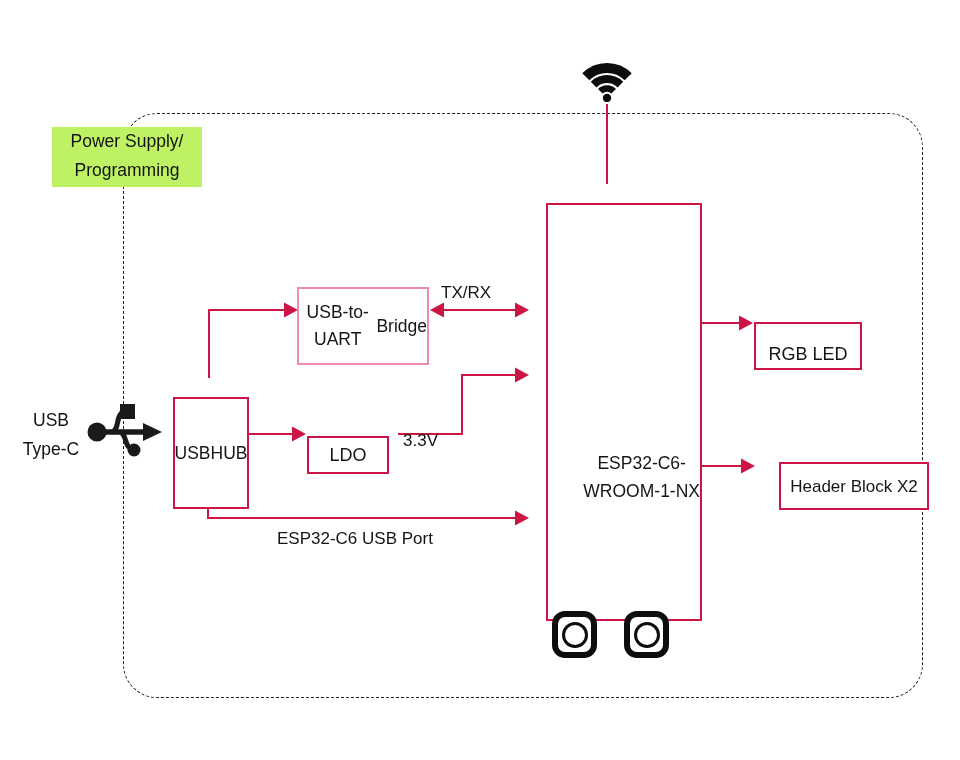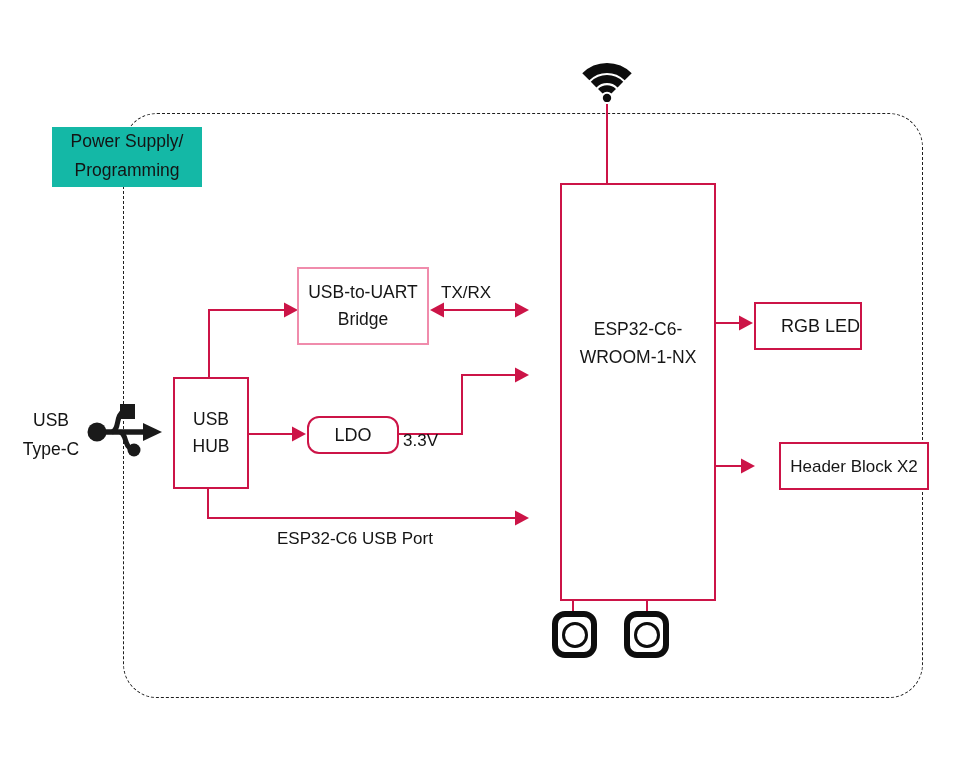--- a/index.html
+++ b/index.html
@@ -10,43 +10,43 @@
   
   #frame{
     position:absolute;left:123px;top:113px;width:800px;height:585px;
     border:1.6px dashed #1f1f1f;border-radius:34px;box-sizing:border-box;z-index:1;
   }
   
   #wires{position:absolute;left:0;top:0;width:960px;height:760px;z-index:2;}
   
   .block{
     position:absolute;box-sizing:border-box;background:#ffffff;
-    border:2px solid #cc1447;display:flex;flex-direction:column;
+    border:2px solid #cc1447;display:flex;
     align-items:center;justify-content:center;text-align:center;
-    font-size:17.5px;line-height:27px;z-index:4;color:#161616;
+    font-size:17.5px;line-height:27px;z-index:4;color:#161616;margin-top:20px;
   }
   .block-hub{left:173px;top:377px;width:76px;height:112px;}
   .block-bridge{left:297px;top:267px;width:132px;height:78px;border:2.5px solid #f08cac;}
-  .block-ldo{left:307px;top:416px;width:92px;height:38px;font-size:18px;border-radius:12px;}
-  .block-esp32{left:560px;top:183px;width:156px;height:418px;justify-content:flex-start;}
+  .block-ldo{left:307px;top:416px;width:82px;height:38px;font-size:18px;}
+  .block-esp32{left:546px;top:183px;width:156px;height:418px;justify-content:flex-end;}
   .block-esp32 .esp-text{margin-top:130px;line-height:28px;}
   .block-rgb{left:754px;top:302px;width:108px;height:48px;font-size:18px;align-items:flex-end;}
   .block-header{left:779px;top:442px;width:150px;height:48px;font-size:17px;}
   
   .wire-label{
     position:absolute;z-index:6;font-size:17px;color:#141414;
     background:transparent;white-space:nowrap;
   }
   .lbl-txrx{left:441px;top:283px;width:80px;}
   .lbl-33v{left:403px;top:431px;width:56px;}
   .lbl-usbport{left:277px;top:492px;width:182px;margin-top:37px;}
   
   .frame-caption{
     position:absolute;left:52px;top:127px;width:150px;height:60px;z-index:5;
-    background:#14b8a6;text-align:center;font-size:17.5px;line-height:29px;color:#141414;
+    background:#bef264;text-align:center;font-size:17.5px;line-height:29px;color:#141414;
   }
   
   .usbc-label{
     position:absolute;left:12px;top:406px;width:78px;z-index:6;
     text-align:center;font-size:17.5px;line-height:29px;color:#141414;
   }
   
   .wifi-icon{position:absolute;left:579px;top:50px;z-index:6;}
   .usb-icon{position:absolute;left:80px;top:400px;z-index:6;}
   .push-button{

